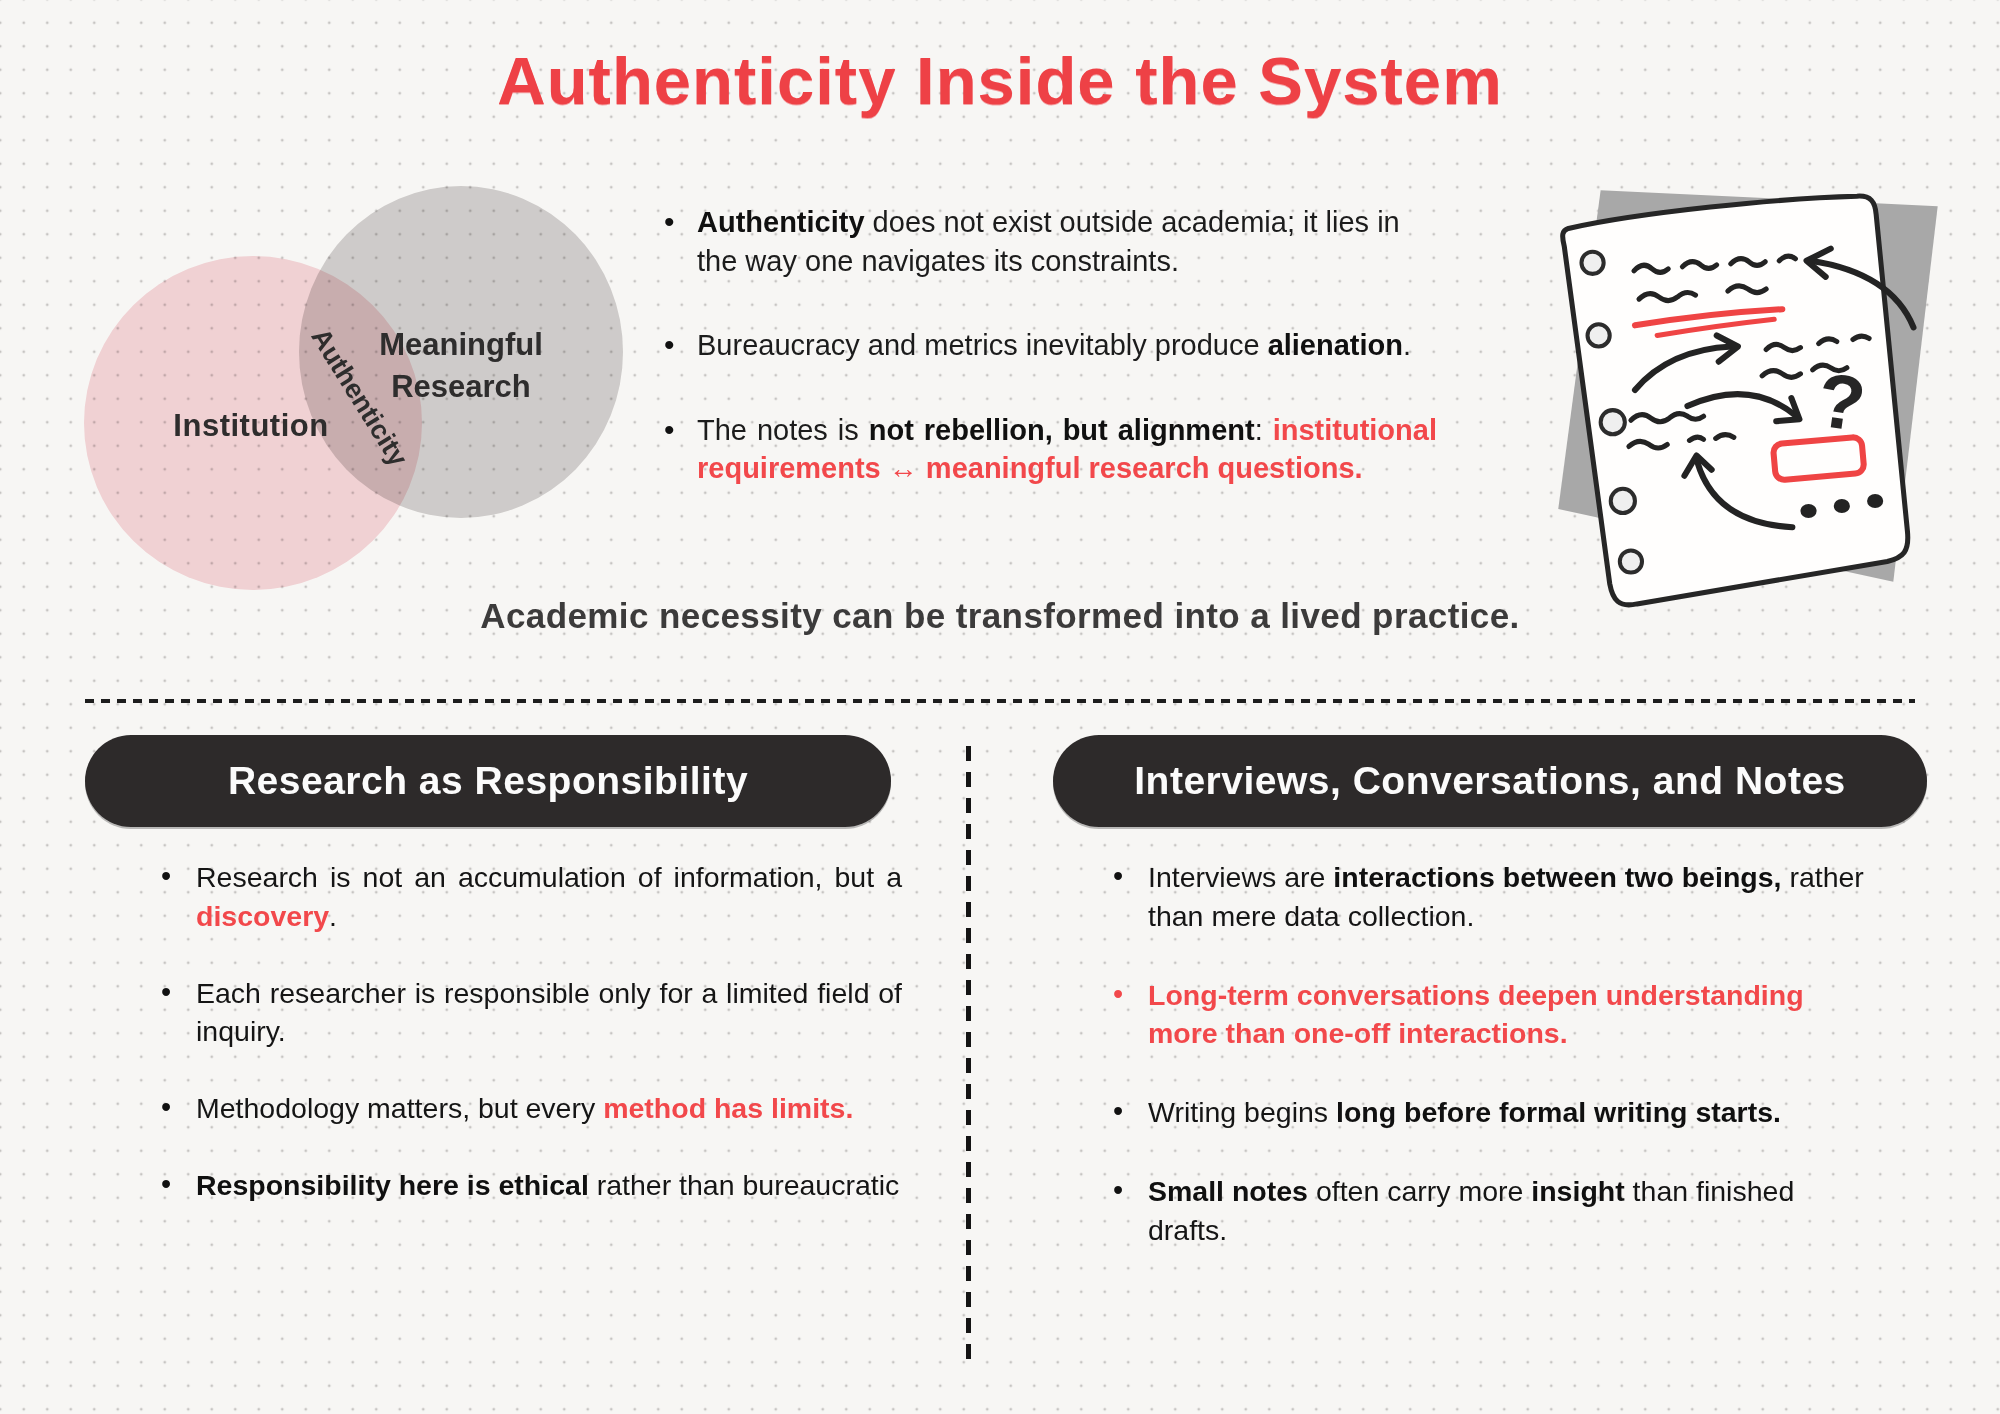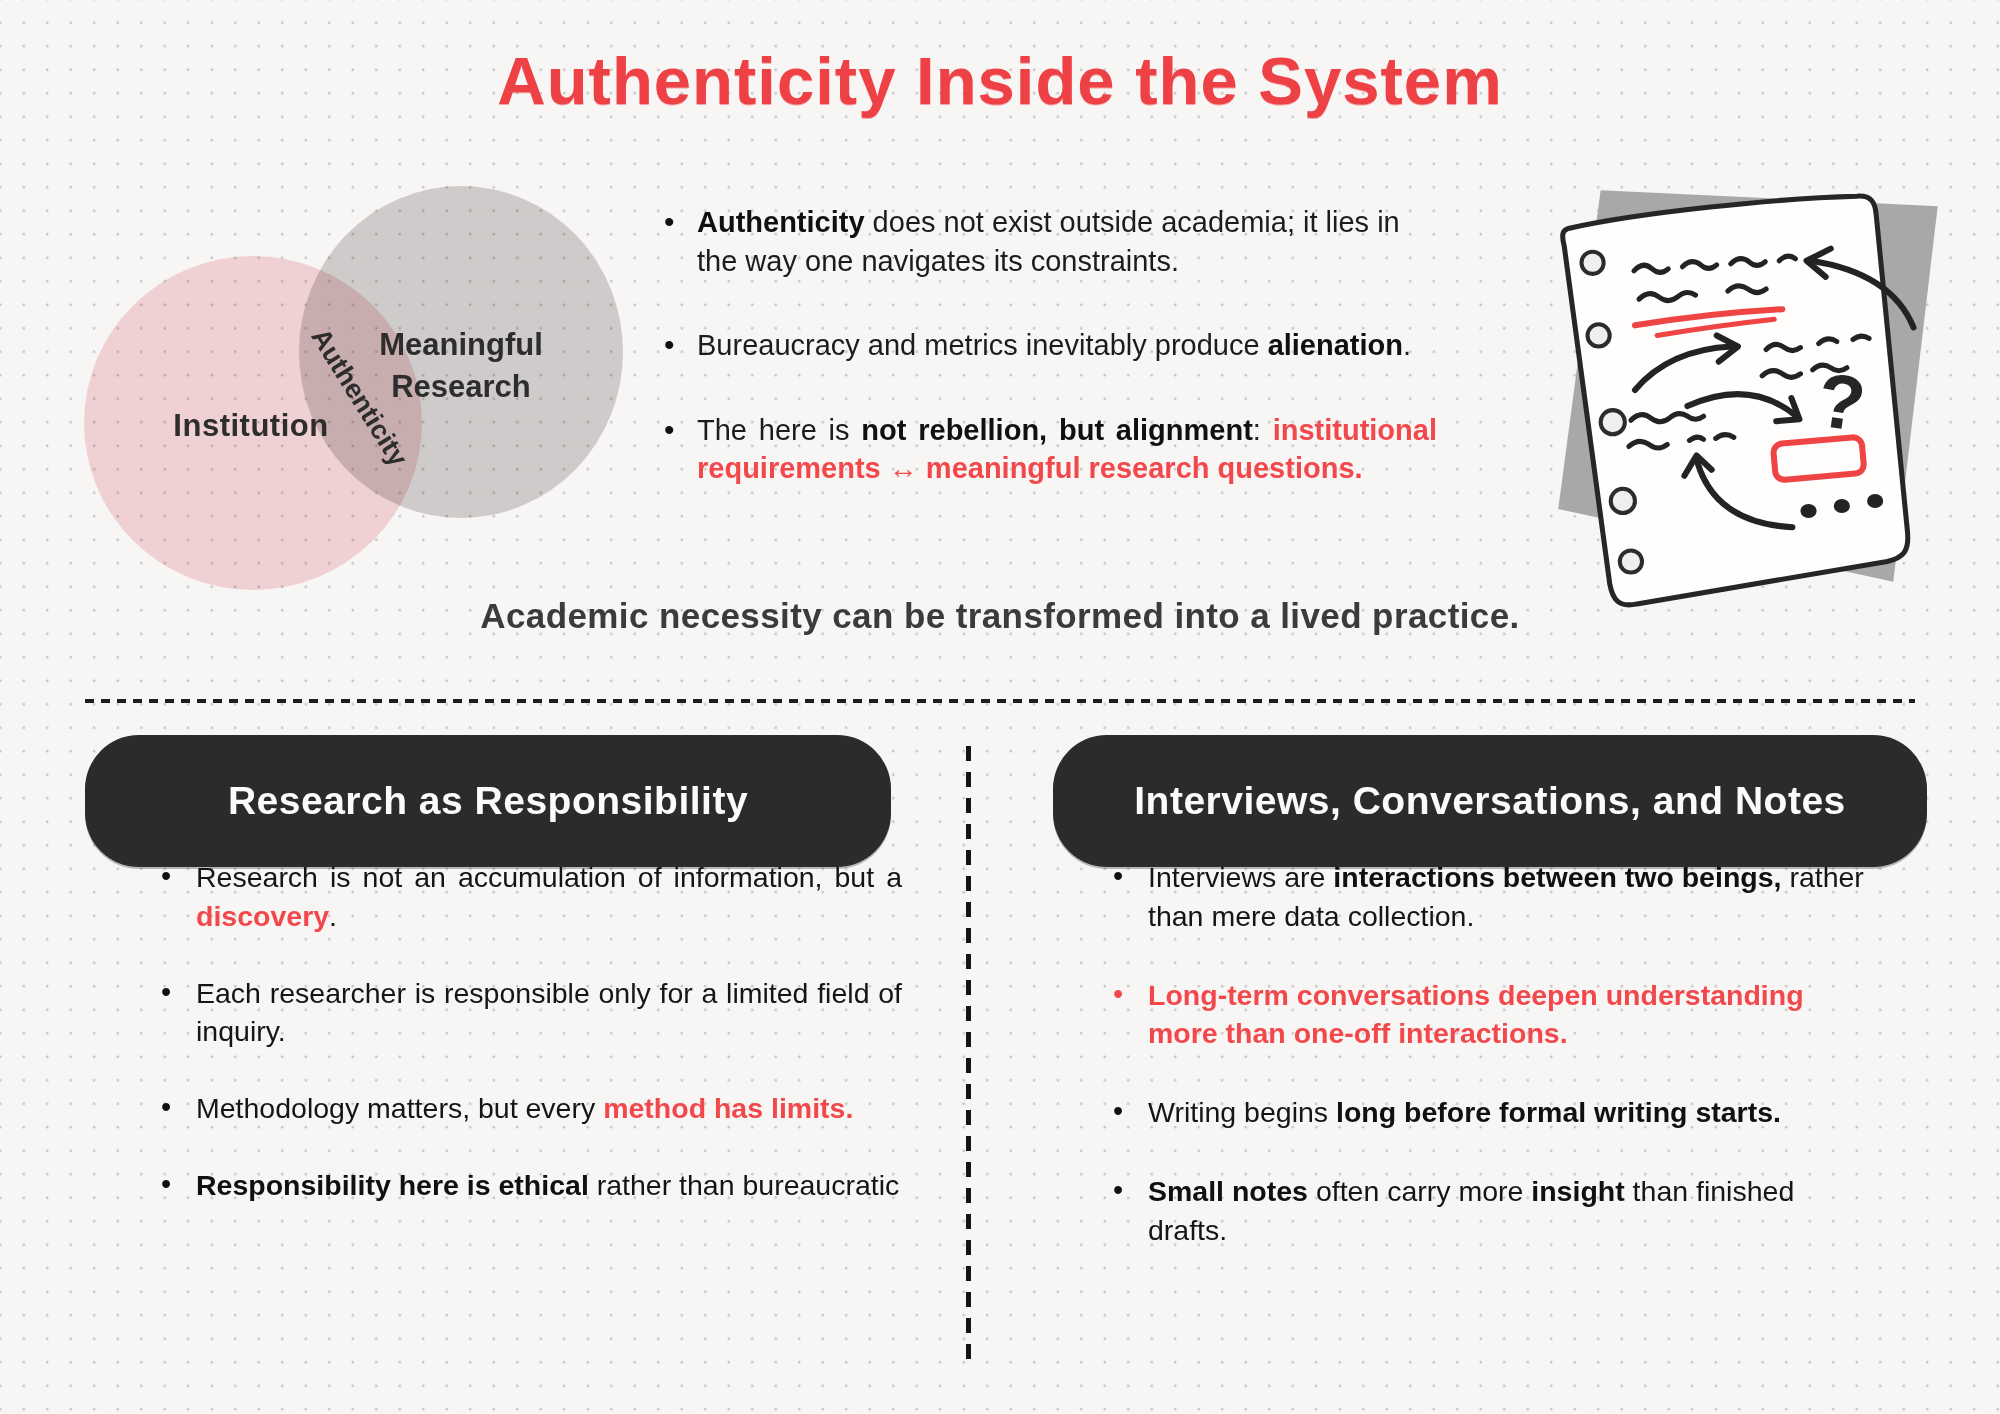--- a/index.html
+++ b/index.html
@@ -30,21 +30,21 @@
   .vlabel{position:absolute;font-weight:700;color:#2e2d2d;text-align:center;}
   .vlabel.institution{left:52px;top:222px;width:230px;font-size:31px;letter-spacing:.5px;}
   .vlabel.meaningful{left:262px;top:138px;width:230px;font-size:31px;line-height:1.35;}
   .vlabel.auth{left:186px;top:196px;width:178px;font-size:27px;transform:rotate(58deg);}
   
   .intro{position:absolute;left:662px;top:203px;width:775px;list-style:none;}
   .intro li{position:relative;padding-left:35px;font-size:29px;line-height:1.33;color:var(--ink);margin-bottom:46px;}
   .intro li::before{content:"\2022";position:absolute;left:2px;top:-1px;font-size:30px;color:#111;}
   
   .pill{
-    position:absolute;top:735px;height:132px;background:var(--dark);
+    position:absolute;top:735px;height:92px;background:var(--dark);
     border-radius:54px;display:flex;align-items:center;justify-content:center;
     color:#fbfbfb;font-size:39px;font-weight:700;letter-spacing:.5px;
     box-shadow:0 2px 0 rgba(0,0,0,.25);
   }
   .pill.left{left:85px;width:806px;}
   .pill.right{left:1053px;width:874px;}
   .col{position:absolute;list-style:none;color:#151515;}
   .col.left{left:158px;top:858px;width:744px;}
   .col.right{left:1110px;top:858px;width:762px;}
   .col li{position:relative;padding-left:38px;font-size:28.5px;line-height:1.36;}
@@ -83,21 +83,21 @@
   </div>
 
   <ul class="intro">
     <li>
       <span class="b">Authenticity</span><span> does not exist outside academia; it lies in the way one navigates its constraints.</span>
     </li>
     <li>
       <span>Bureaucracy and metrics inevitably produce </span><span class="b">alienation</span><span>.</span>
     </li>
     <li class="justify">
-      <span>The here is </span><span class="b">not rebellion, but alignment</span><span>: </span><span class="rb">institutional requirements ↔ meaningful research questions.</span>
+      <span>The notes is </span><span class="b">not rebellion, but alignment</span><span>: </span><span class="rb">institutional requirements ↔ meaningful research questions.</span>
     </li>
   </ul>
 
   <svg class="note-illo" viewBox="0 0 420 436">
     <polygon points="62,14 396,30 352,402 20,330" fill="#a8a8a8"></polygon>
     <path d="M30,52 C100,36 240,22 316,20 C330,19 334,26 335,38 L366,352 C368,372 362,378 346,382 L98,424 C80,428 74,420 71,404 L26,70 C23,58 24,54 30,52 Z" fill="#fffefd" stroke="#262626" stroke-width="5" stroke-linejoin="round"></path>
     <g fill="#efefef" stroke="#2c2c2c" stroke-width="4">
       <circle cx="54" cy="86" r="11"></circle>
         <circle cx="60" cy="158" r="11"></circle>
       <circle cx="74" cy="244" r="12"></circle>

